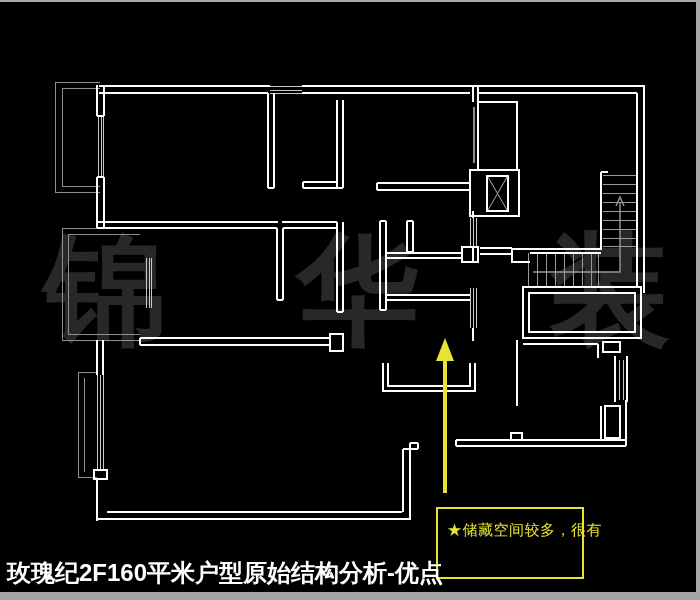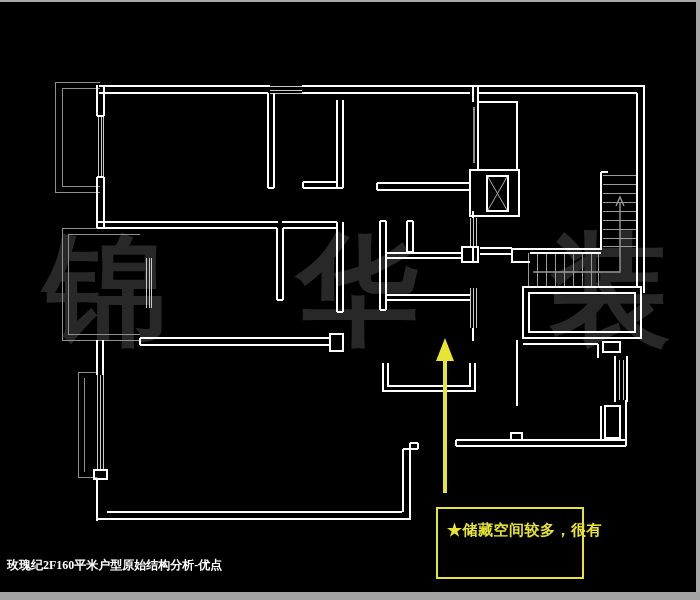--- a/index.html
+++ b/index.html
@@ -19,26 +19,26 @@
   .wall{stroke:#ffffff;stroke-width:2;fill:none;shape-rendering:crispEdges;}
   .thin{stroke:#8f8f8f;stroke-width:1;fill:none;shape-rendering:crispEdges;}
   .glass{stroke:#c9c9c9;stroke-width:1;fill:none;shape-rendering:crispEdges;}
   .tread{stroke:#9a9a9a;stroke-width:1;fill:none;shape-rendering:crispEdges;}
   .dirline{stroke:#9a9a9a;stroke-width:1.4;fill:none;}
   .xline{stroke:#b0b0b0;stroke-width:1;fill:none;}
   
   #arrow-group{position:absolute;left:0;top:0;z-index:3;}
   #note-box{position:absolute;left:436px;top:507px;width:135px;height:62px;
             border:2px solid #e8e432;color:#e8e432;z-index:4;
-            font-size:15px;font-weight:bold;padding:6px 0 0 9px;letter-spacing:0.5px;}
+            font-size:15px;font-weight:normal;padding:6px 0 0 9px;letter-spacing:0.5px;}
   #note-box .note-line{display:block;line-height:30px;white-space:nowrap;}
   
   #page-title{position:absolute;left:7px;top:557px;z-index:5;color:#ffffff;
-              font-weight:bold;font-size:12px;letter-spacing:0px;white-space:nowrap;
-              font-family:Liberation Serif, serif;}
+              font-weight:bold;font-size:24px;letter-spacing:0px;white-space:nowrap;
+              font-family:Liberation Sans, sans-serif;}
 </style>
 </head>
 <body>
 
 <div id="stage">
 
   <div id="watermark">锦 华 装 饰</div>
 
   <svg id="plan" width="700" height="600" viewBox="0 0 700 600">
 

